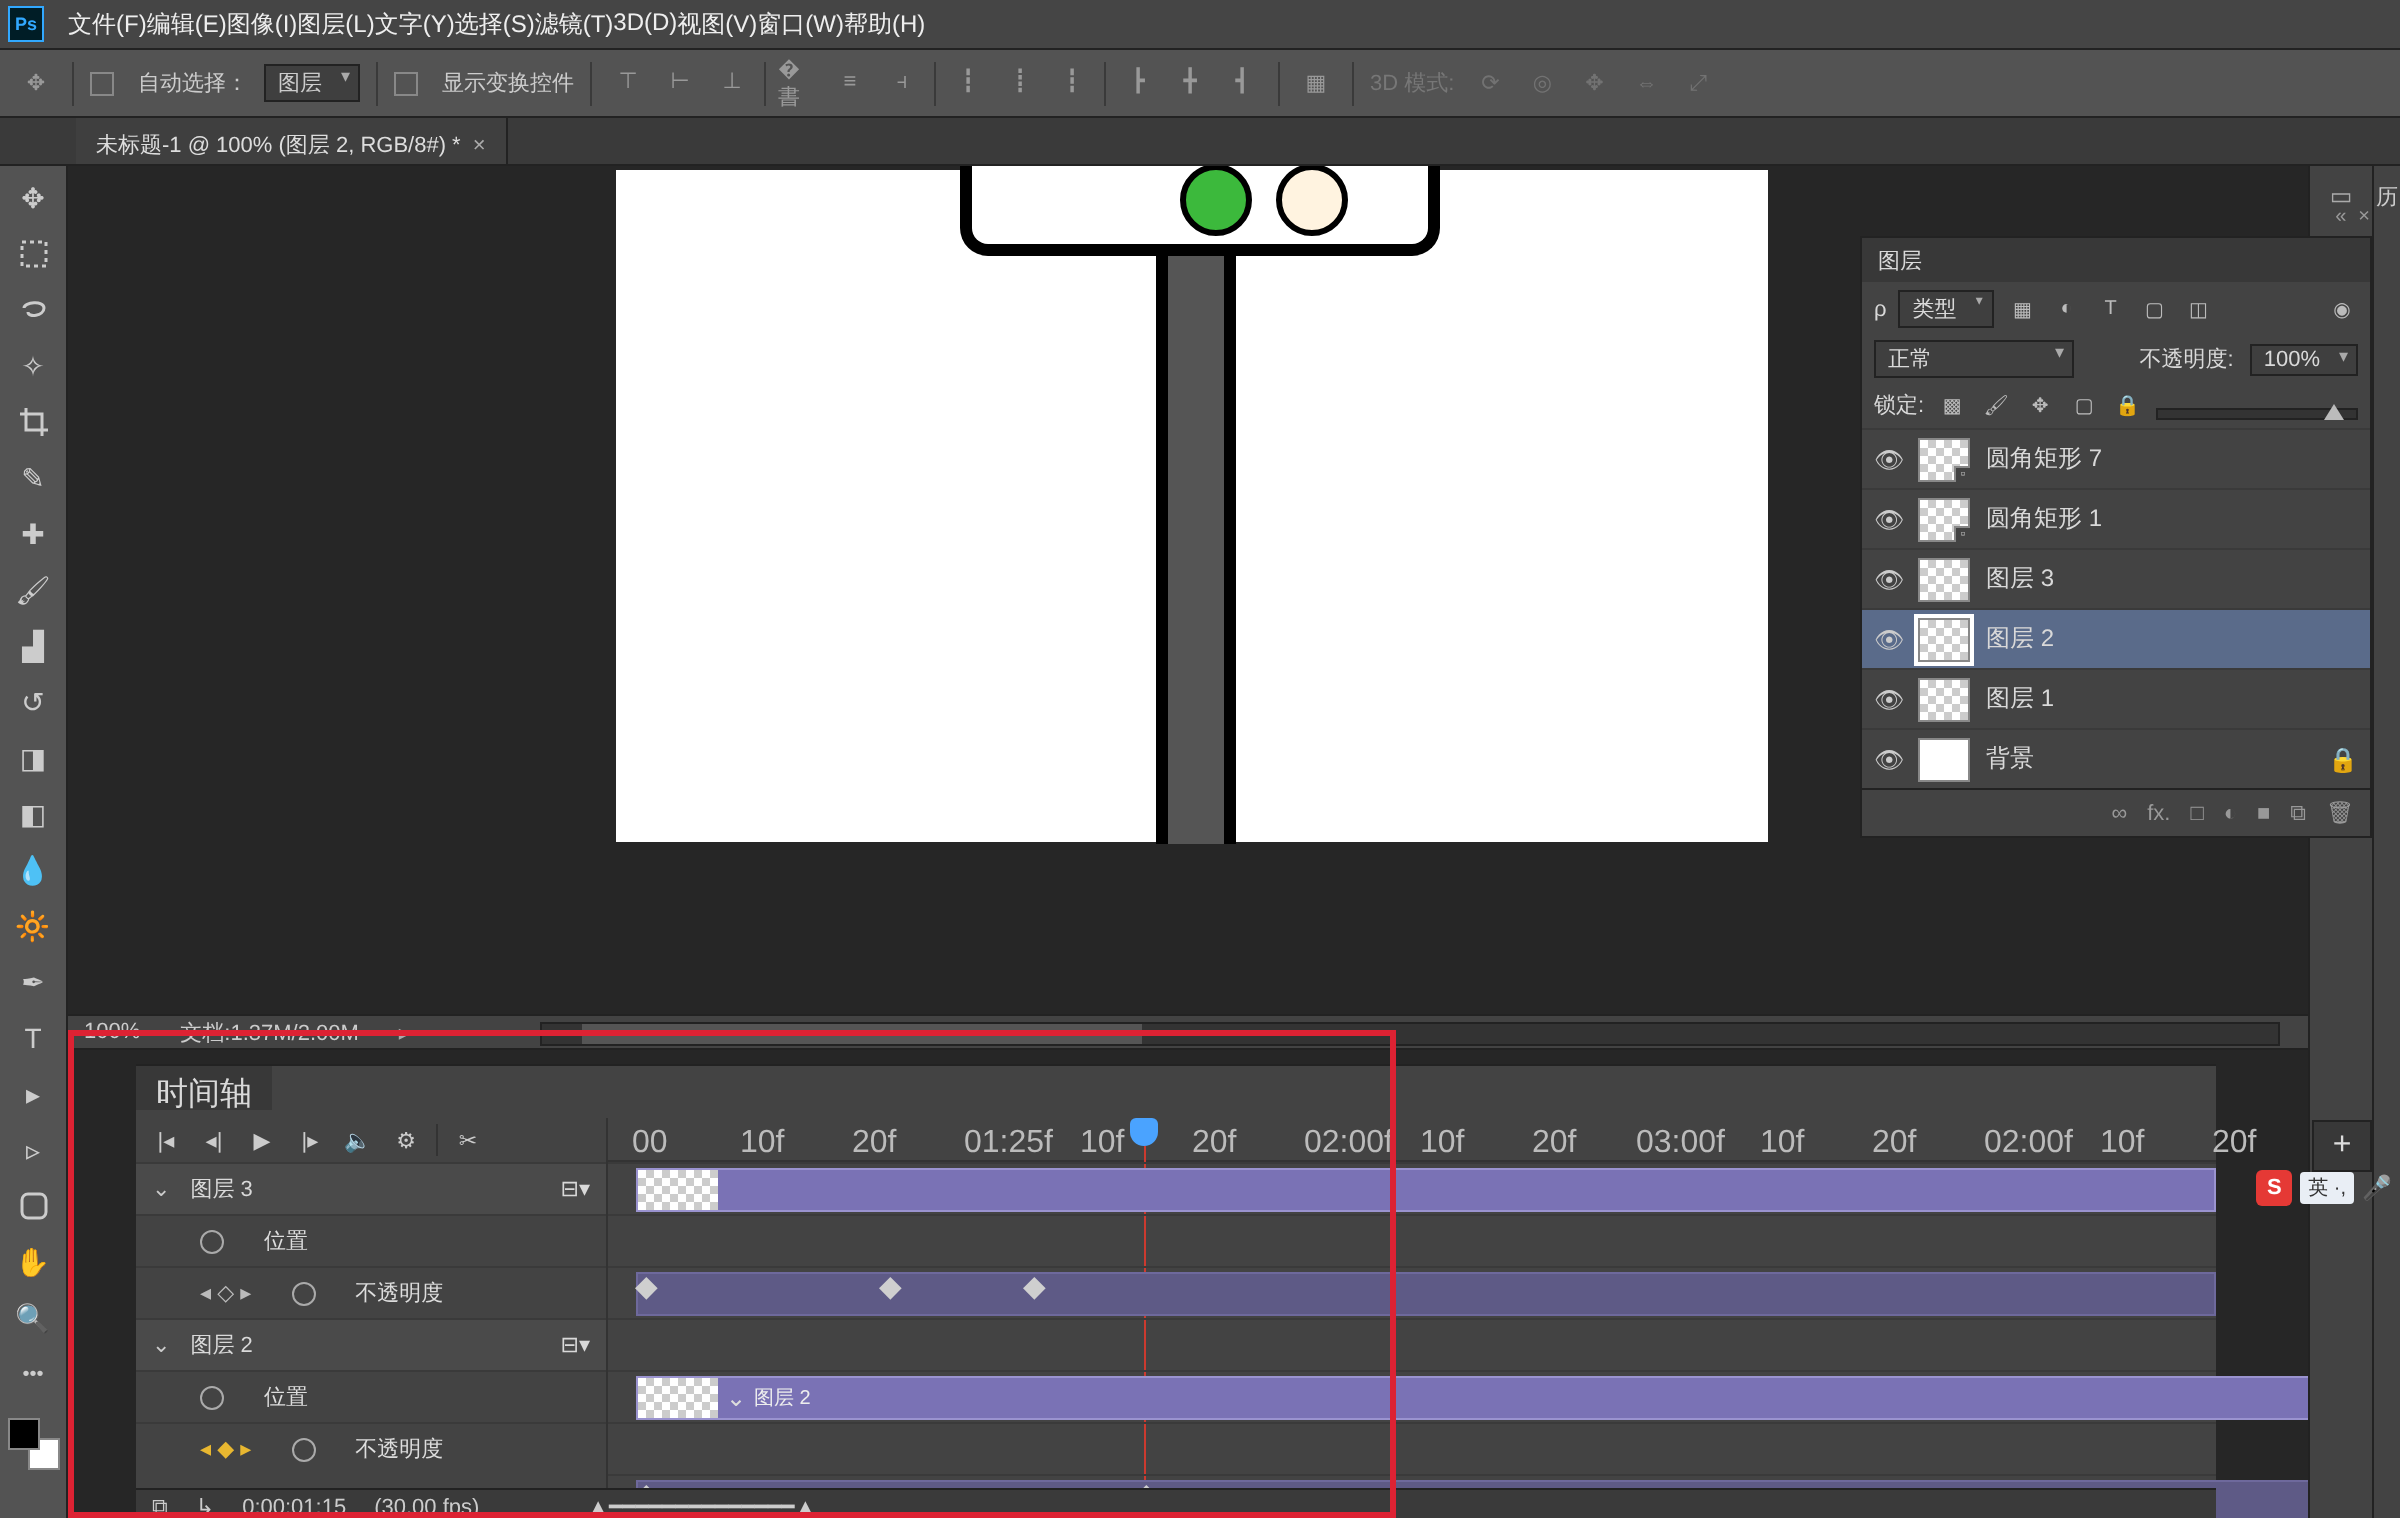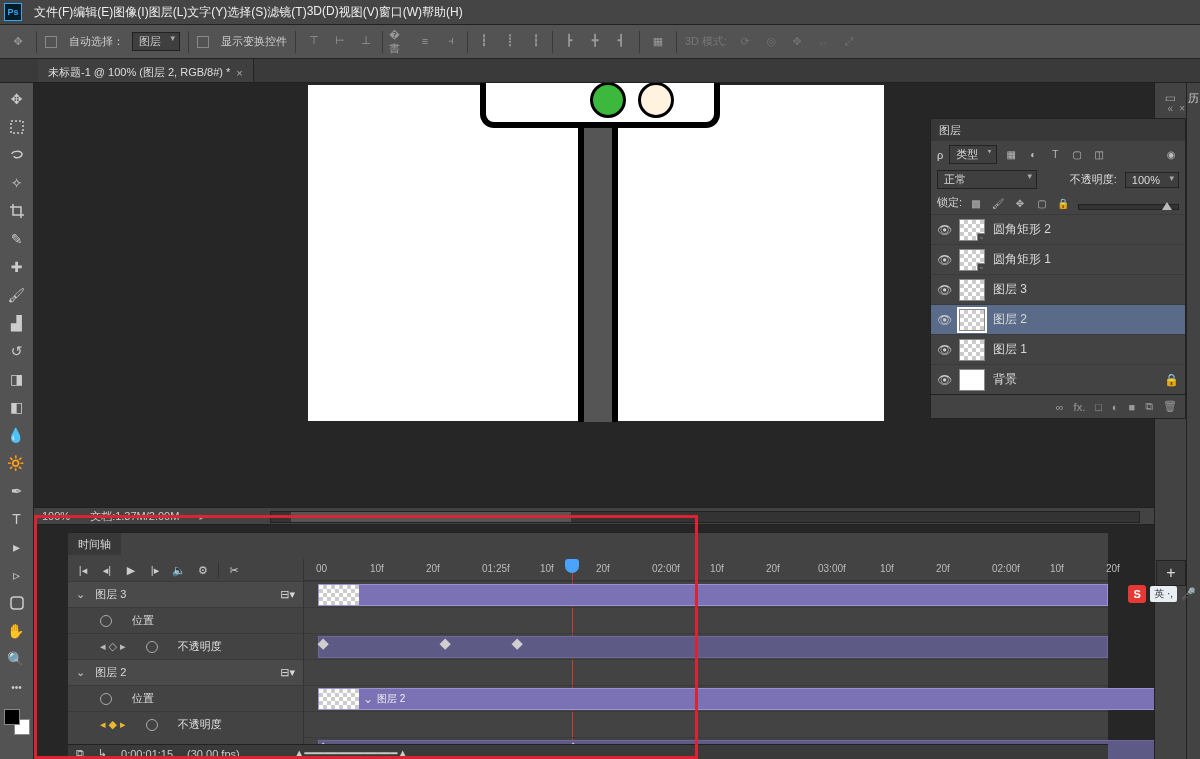--- a/index.html
+++ b/index.html
@@ -55,32 +55,32 @@
   .layer-item { display:flex; align-items:center; height:30px; border-top:1px solid #3a3a3a; padding:0 6px; gap:8px;}
   .layer-item.selected { background:#5a6b8a; }
   .eye { width:14px; text-align:center; color:#ccc;}
   .thumb { width:26px; height:22px; background:#fff; border:1px solid #888; position:relative;}
   .thumb.checker { background:repeating-conic-gradient(#ccc 0 25%, #fff 0 50%) 0 0/8px 8px; }
   .thumb .corner { position:absolute; right:-1px; bottom:-1px; width:8px;height:8px; background:#434343; border-left:1px solid #888; border-top:1px solid #888; font-size:7px; display:flex; align-items:center; justify-content:center; color:#bbb;}
   .panel-footer { height:24px; border-top:1px solid #222; display:flex; align-items:center; justify-content:flex-end; gap:10px; padding:0 8px; color:#999; font-size:11px;}
   .panel-xbar { position:absolute; top:-20px; right:0; height:18px; width:40px; display:flex; align-items:center; justify-content:flex-end; gap:6px; color:#999; font-size:10px;}
   
   .timeline-wrap { position:absolute; left:34px; right:46px; bottom:0; height:230px; background:#434343; border-top:1px solid #222;}
-  .tl-tab { position:absolute; top:0; left:0; height:22px; background:#383838; padding:4px 10px 0; font-size:11px;}
+  .tl-tab { position:absolute; top:0; left:0; height:22px; background:#383838; padding:4px 10px 0; font-size:16px;}
   .tl-controls { position:absolute; top:26px; left:0; width:236px; height:22px; display:flex; align-items:center; gap:6px; padding:0 6px; border-right:1px solid #333;}
   .tl-controls .btn { width:18px; height:16px; color:#ccc; display:flex; align-items:center; justify-content:center; font-size:11px;}
   .tl-left { position:absolute; top:48px; left:0; width:236px; bottom:18px; border-right:1px solid #333;}
   .tl-row { height:26px; display:flex; align-items:center; padding:0 8px; gap:10px; border-top:1px solid #3a3a3a; font-size:11px;}
   .tl-row.hdr { background:#4a4a4a;}
   .tl-row .caret { color:#ccc;}
   .tl-row .prop { margin-left:24px; color:#ddd; display:flex; align-items:center; gap:20px; width:100%;}
   .kf { color:#bbb;}
   .stopwatch { width:12px;height:12px; border:1px solid #aaa; border-radius:50%; position:relative;}
   .tl-right { position:absolute; top:26px; left:236px; right:0; bottom:18px;}
-  .ruler { height:22px; background:#434343; border-bottom:1px solid #333; position:relative; font-size:10px; color:#bbb;}
+  .ruler { height:22px; background:#434343; border-bottom:1px solid #333; position:relative; font-size:16px; color:#bbb;}
   .ruler .tick { position:absolute; top:4px;}
   .playhead { position:absolute; top:0; width:14px; height:14px; background:#4aa3ff; border-radius:3px 3px 7px 7px; transform:translateX(-50%);}
   .playhead::after { content:""; position:absolute; left:50%; top:14px; width:1px; height:200px; background:#cc3a2f;}
   .track-area { position:absolute; top:22px; left:0; right:0; bottom:0;}
   .track { height:26px; border-top:1px solid #3a3a3a; position:relative;}
   .clip { position:absolute; top:2px; height:22px; background:#7a72b5; border:1px solid #9a93cf;}
   .clip.dim { background:#5e5a86; border-color:#6e699c;}
   .clip .handle { position:absolute; left:0; top:0; width:40px; height:100%; background:repeating-conic-gradient(#ccc 0 25%, #fff 0 50%) 0 0/8px 8px;}
   .clip .label { position:absolute; left:46px; top:3px; font-size:10px; color:#eee;}
   .kfd { position:absolute; top:9px; width:8px; height:8px; background:#cfcfcf; transform:rotate(45deg) translateX(-50%);}
@@ -379,21 +379,21 @@
     <span class="pill">▢</span>
     <span class="pill">🔒</span>
     <div class="fillbar"></div>
   </div>
   <div class="layer-list">
     <div class="layer-item">
       <span class="eye">👁</span>
       <span class="thumb checker">
           <span class="corner">▫</span>
         </span>
-      <span>圆角矩形 2</span>
+      <span>圆角矩形 7</span>
     </div>
     <div class="layer-item">
       <span class="eye">👁</span>
       <span class="thumb checker">
           <span class="corner">▫</span>
         </span>
       <span>圆角矩形 1</span>
     </div>
     <div class="layer-item">
       <span class="eye">👁</span>

